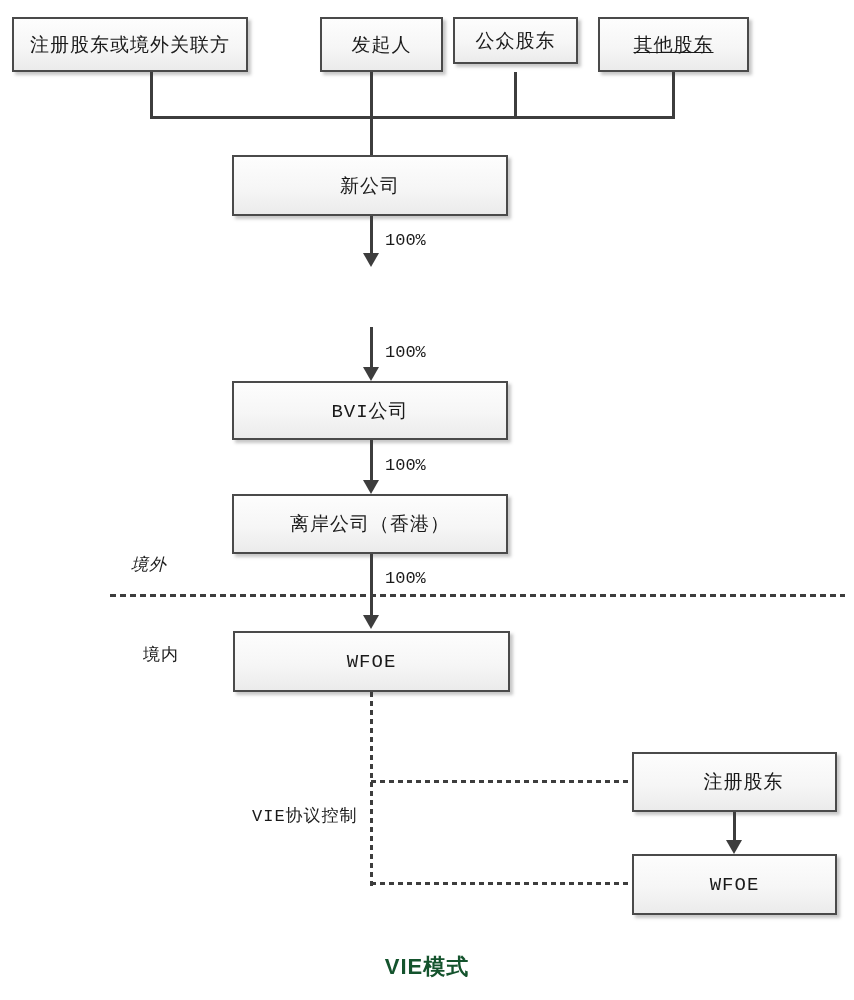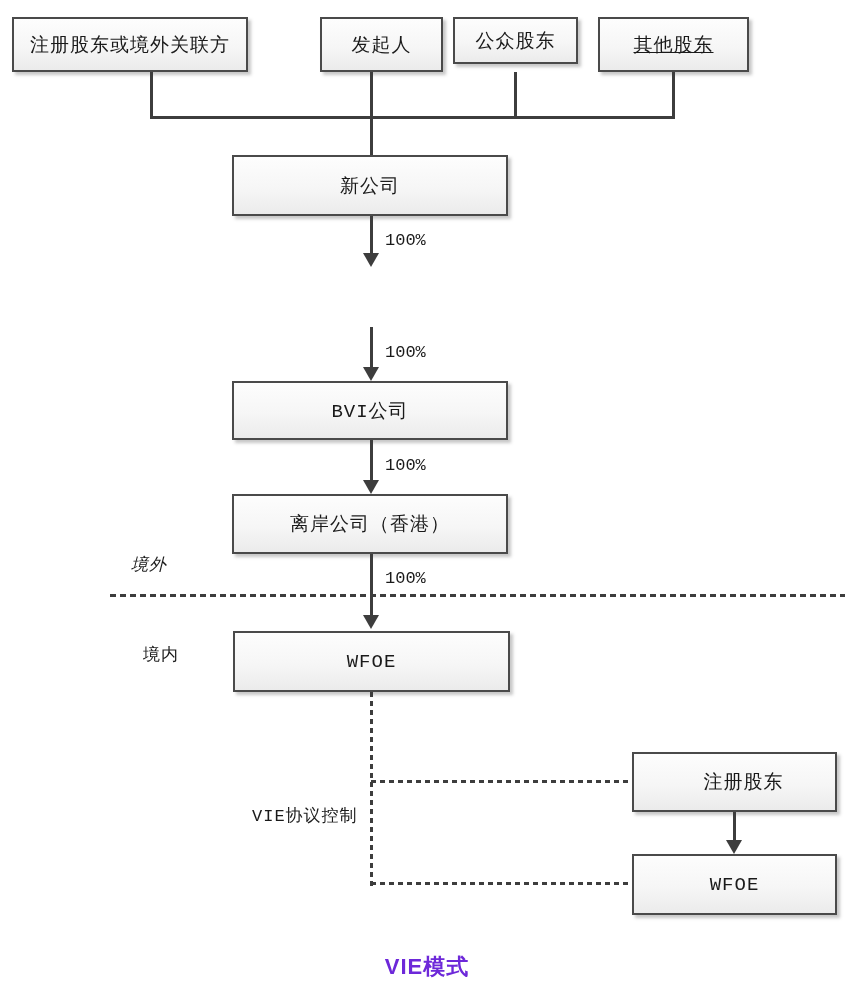--- a/index.html
+++ b/index.html
@@ -36,21 +36,21 @@
   }
   .boundary{
     position:absolute;height:3px;
     background:repeating-linear-gradient(90deg,#3d3d3d 0 6px,transparent 6px 10px);
   }
   .lbl{position:absolute;font-size:17px;letter-spacing:1px;white-space:nowrap;}
   .pct{position:absolute;font-size:17px;white-space:nowrap;text-align:right;}
   .title{
     position:absolute;left:0;top:952px;width:854px;text-align:center;
     font-family:"Liberation Sans",sans-serif;font-weight:bold;font-size:22px;
-    letter-spacing:1px;color:#6d28d9;
+    letter-spacing:1px;color:#14532d;
   }
 </style>
 </head>
 <body>
 
 <div class="stage">
 
   <div class="box" style="left:12px;top:17px;width:236px;height:55px;">
     <span>注册股东或境外关联方</span>
   </div>

